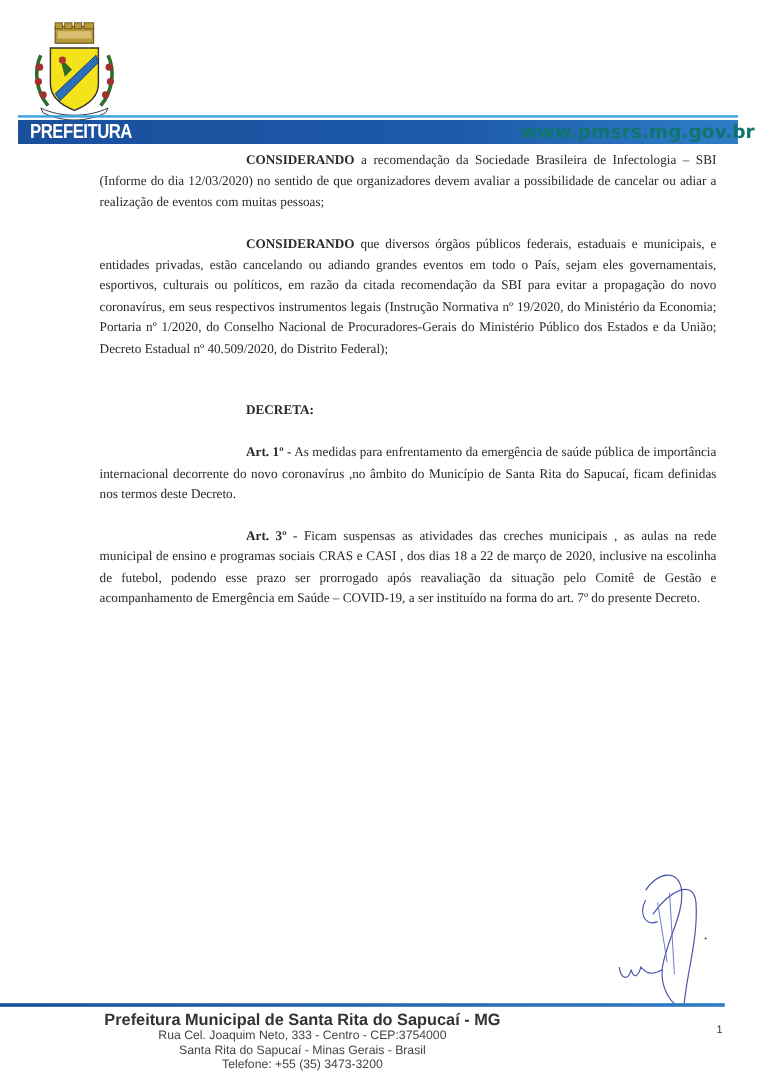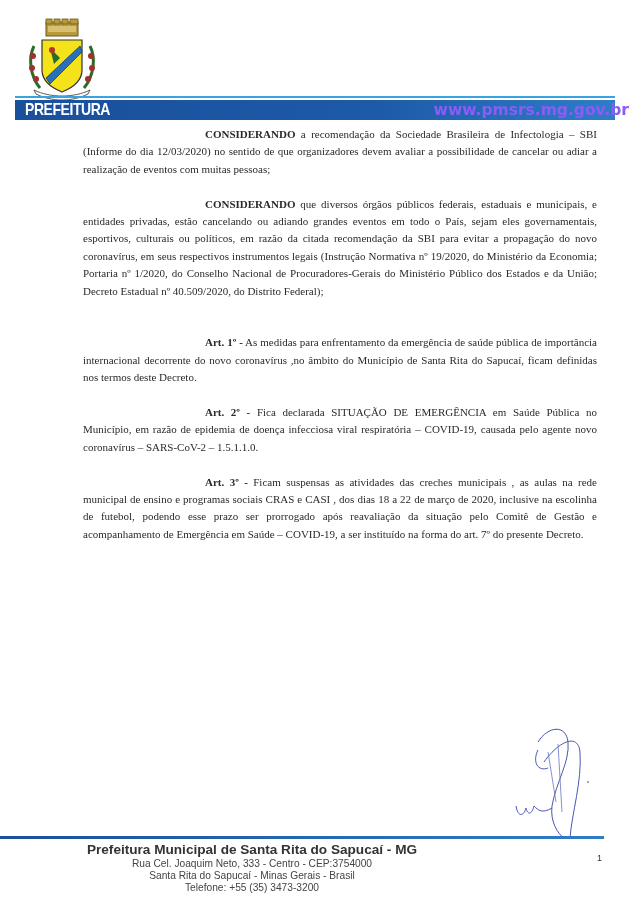--- a/index.html
+++ b/index.html
@@ -2,21 +2,21 @@
 <html><head>
 <meta charset="utf-8">
 <style>
   html, body { margin:0; padding:0; background:#fff; }
   body { width:640px; height:906px; position:relative; overflow:hidden; font-family:"Liberation Serif", serif; color:#2a2a2a; }
   .logo { position:absolute; left:24px; top:18px; width:76px; height:82px; }
   .header-bar { position:absolute; left:15px; top:96px; width:626px; height:24px;text-align:right; }
   .header-bar .stripe { position:absolute; left:0; top:0; width:600px; height:2px; background:#3aa3e0; }
   .header-bar .band { position:absolute; left:0; top:4px; width:600px; height:20px; background:linear-gradient(90deg,#1a4f9c 0%,#1d5aa8 60%,#2f7dc6 100%); }
   .header-bar .pref { position:absolute; left:10px; top:4px; height:20px; line-height:20px; font-family:"Liberation Sans", sans-serif; font-weight:bold; color:#fff; font-size:17px; letter-spacing:-0.5px; transform:scaleX(0.82); transform-origin:left center; }
-  .header-bar .url { position:absolute; right:12px; top:4px; height:20px; line-height:20px; font-family:"DejaVu Sans", sans-serif; font-weight:bold; color:#8b5cf6; font-size:15.5px; }
+  .header-bar .url { position:absolute; right:12px; top:4px; height:20px; line-height:20px; font-family:"DejaVu Sans", sans-serif; font-weight:bold; color:#0f766e; font-size:15.5px; }
   .content { position:absolute; left:83px; top:126px; width:514px; font-size:11px; line-height:17.4px; text-align:justify; }
   .para { margin:0 0 17.4px 0; }
   .para .lead { display:inline-block; width:122px; }
   .bold { font-weight:bold; }
   .gap2 { height:17px; }
   .decreta { margin:0 0 17.4px 122px; font-weight:bold; }
   .footer-line { position:absolute; left:0; top:836px; width:604px; height:3px; background:linear-gradient(90deg,#1a4f9c,#2f7dc6); }
   .footer { position:absolute; left:0; top:842px; width:524px; text-align:center; font-family:"Liberation Sans", sans-serif; color:#333; }
   .footer .org { font-weight:bold; font-size:13.6px; line-height:16px; margin-left:-20px; }
   .footer .line { font-size:10.2px; line-height:12px; margin-left:-20px; color:#444; }
@@ -58,22 +58,22 @@
   <div class="stripe"></div>
   <div class="band"></div>
   <span class="pref">PREFEITURA</span>
   <span class="url">www.pmsrs.mg.gov.br</span>
 </div>
 
 <div class="content">
   <p class="para"><span class="lead"></span><span class="bold">CONSIDERANDO</span><span> a recomendação da Sociedade Brasileira de Infectologia – SBI (Informe do dia 12/03/2020) no sentido de que organizadores devem avaliar a possibilidade de cancelar ou adiar a realização de eventos com muitas pessoas;</span></p>
   <p class="para"><span class="lead"></span><span class="bold">CONSIDERANDO</span><span> que diversos órgãos públicos federais, estaduais e municipais, e entidades privadas, estão cancelando ou adiando grandes eventos em todo o País, sejam eles governamentais, esportivos, culturais ou políticos, em razão da citada recomendação da SBI para evitar a propagação do novo coronavírus, em seus respectivos instrumentos legais (Instrução Normativa nº 19/2020, do Ministério da Economia; Portaria nº 1/2020, do Conselho Nacional de Procuradores-Gerais do Ministério Público dos Estados e da União; Decreto Estadual nº 40.509/2020, do Distrito Federal);</span></p>
   <div class="gap2"></div>
+  <p class="decreta">DECRETA:</p>
   <p class="para"><span class="lead"></span><span class="bold">Art. 1º -</span><span> As medidas para enfrentamento da emergência de saúde pública de importância internacional decorrente do novo coronavírus ,no âmbito do Município de Santa Rita do Sapucaí, ficam definidas nos termos deste Decreto.</span></p>
-  <p class="para"><span class="lead"></span><span class="bold">Art. 2º -</span><span> Fica declarada SITUAÇÃO DE EMERGÊNCIA em Saúde Pública no Município, em razão de epidemia de doença infecciosa viral respiratória – COVID-19, causada pelo agente novo coronavírus – SARS-CoV-2 – 1.5.1.1.0.</span></p>
   <p class="para"><span class="lead"></span><span class="bold">Art. 3º -</span><span> Ficam suspensas as atividades das creches municipais , as aulas na rede municipal de ensino e programas sociais  CRAS e CASI , dos dias 18 a 22 de março de 2020, inclusive na escolinha de futebol, podendo esse prazo ser prorrogado após reavaliação da situação pelo Comitê de Gestão e acompanhamento de Emergência em Saúde – COVID-19, a ser instituído na forma do art. 7º do presente Decreto.</span></p>
 </div>
 
 <svg class="signature" viewBox="0 0 110 116">
   <path d="M30 20 C40 4 58 2 60 20 C62 40 48 60 44 84 C42 100 50 112 56 116" stroke="#4a56b0" stroke-width="1" fill="none"></path>
   <path d="M36 40 C50 20 70 10 72 30 C74 60 64 90 62 116" stroke="#4a56b0" stroke-width="1" fill="none"></path>
   <path d="M40 30 L48 80" stroke="#6a74c4" stroke-width="0.8" fill="none"></path>
   <path d="M50 22 L54 90" stroke="#6a74c4" stroke-width="0.8" fill="none"></path>
   <path d="M30 28 C24 40 30 50 40 46" stroke="#4a56b0" stroke-width="1" fill="none"></path>
   <path d="M8 84 C10 96 16 94 18 86 C20 94 24 92 26 84 C30 88 34 92 44 86" stroke="#4a56b0" stroke-width="1" fill="none"></path>

